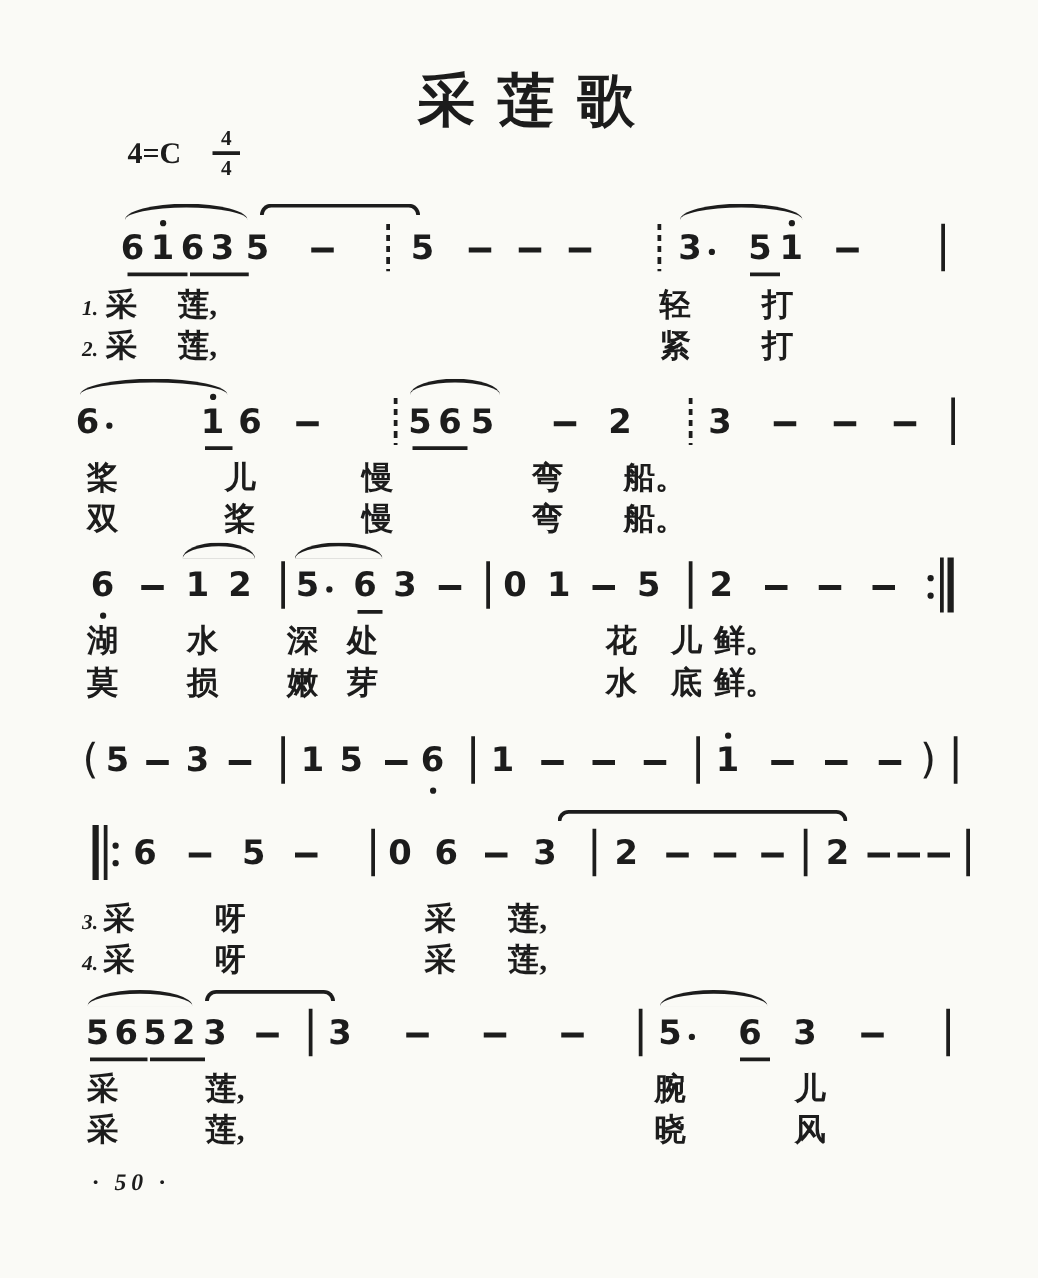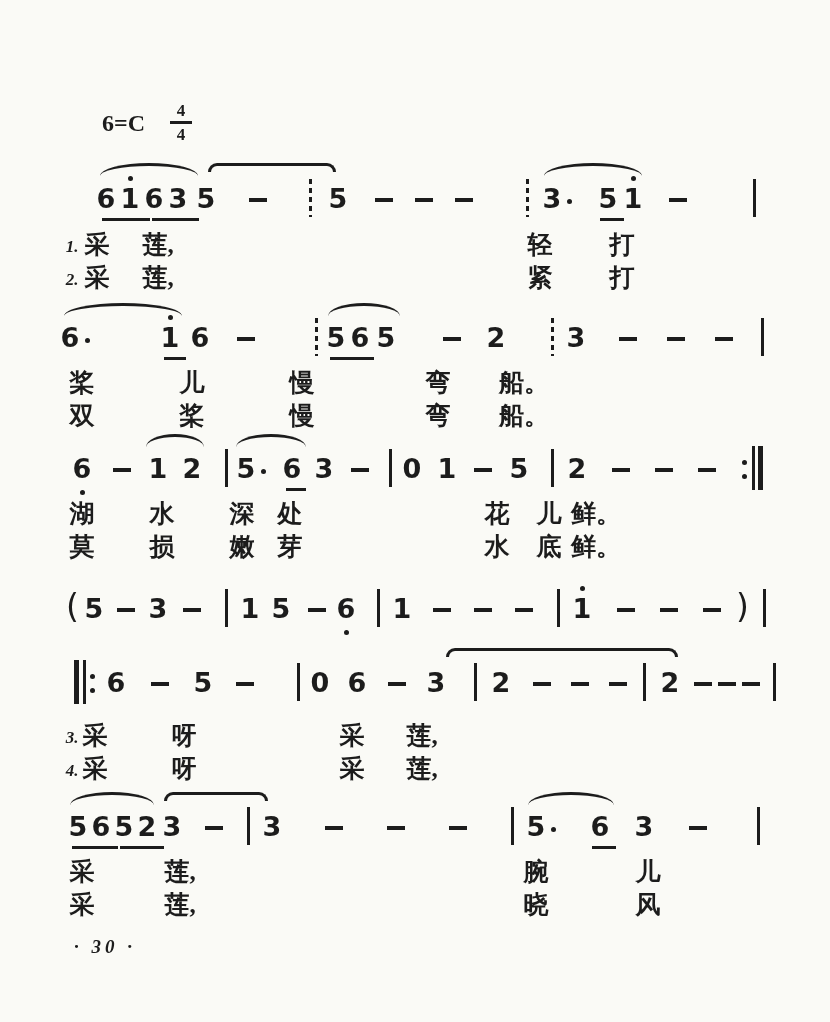--- a/index.html
+++ b/index.html
@@ -45,27 +45,28 @@
   .dotg{position:absolute;width:5px;height:5px;border-radius:50%;background:var(--ink);}
   .lyr{position:absolute;font:700 25px "Liberation Serif","DejaVu Serif",serif;
        line-height:27px;white-space:nowrap;color:var(--ink);}
   .prefix{position:absolute;font:italic 700 17px "Liberation Serif","DejaVu Serif",serif;
           line-height:19px;}
 </style>
 </head>
 <body>
 
 <div id="sheet">
-  <div class="keysig">6=C</div>
+  <div class="keysig">4=C</div>
   <div class="timesig">
     <div>4</div>
     <div class="ts-line"></div>
     <div>4</div>
   </div>
-  <div class="pagenum">· 30 ·</div>
+  <div class="title">采莲歌</div>
+  <div class="pagenum">· 50 ·</div>
 <div class="system">
       <span class="num" style="left: 106px; top: 184px; transform: translateX(-50%);">6</span>
       <span class="num" style="left: 130px; top: 184px; transform: translateX(-50%);">1</span>
       <div class="dotg" style="left: 127.5px; top: 175.5px;"></div>
       <span class="num" style="left: 154px; top: 184px; transform: translateX(-50%);">6</span>
       <span class="num" style="left: 178px; top: 184px; transform: translateX(-50%);">3</span>
       <span class="num" style="left: 206px; top: 184px; transform: translateX(-50%);">5</span>
       <div class="dash" style="left: 249px; top: 198px;"></div>
       <div class="bar dashed" style="left: 309px; top: 179px;"></div>
       <span class="num" style="left: 338px; top: 184px; transform: translateX(-50%);">5</span>

